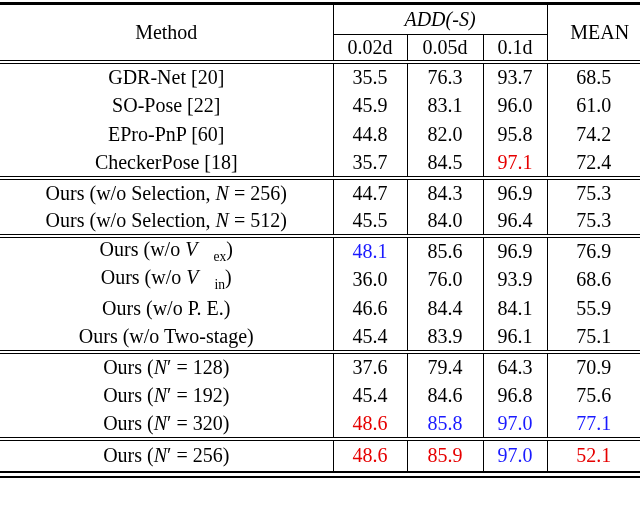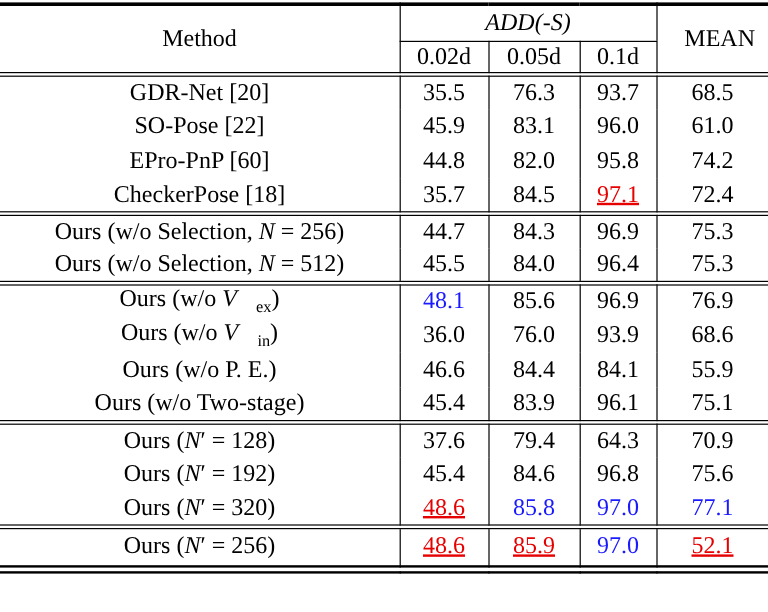--- a/index.html
+++ b/index.html
@@ -38,21 +38,21 @@
   .bL { border-left: 1px solid #000; padding-left: 12px; }
   thead { border-bottom: 4px double #000; }
   thead th.adds { border-bottom: 1px solid #000; font-style: italic; }
   thead tr.hr1 { height: 31px; }
   thead tr.hr2 { height: 27px; }
   tbody.sec { border-top: 4px double #000; }
   tbody tr { height: 29px; }
   tbody.sec-final tr { height: 36px; }
   i { font-style: italic; }
   sub { font-size: 0.68em; margin-left: 16px; }
-  .red  { color: var(--red, #e60000); text-decoration: underline; }
+  .red  { color: var(--red, #e60000); }
   .blue { color: var(--blue, #1a1aff); }
 </style>
 </head>
 <body>
 
 <div class="page">
   <table class="results">
     <colgroup>
       <col class="c-method">
         <col class="c-v1">

